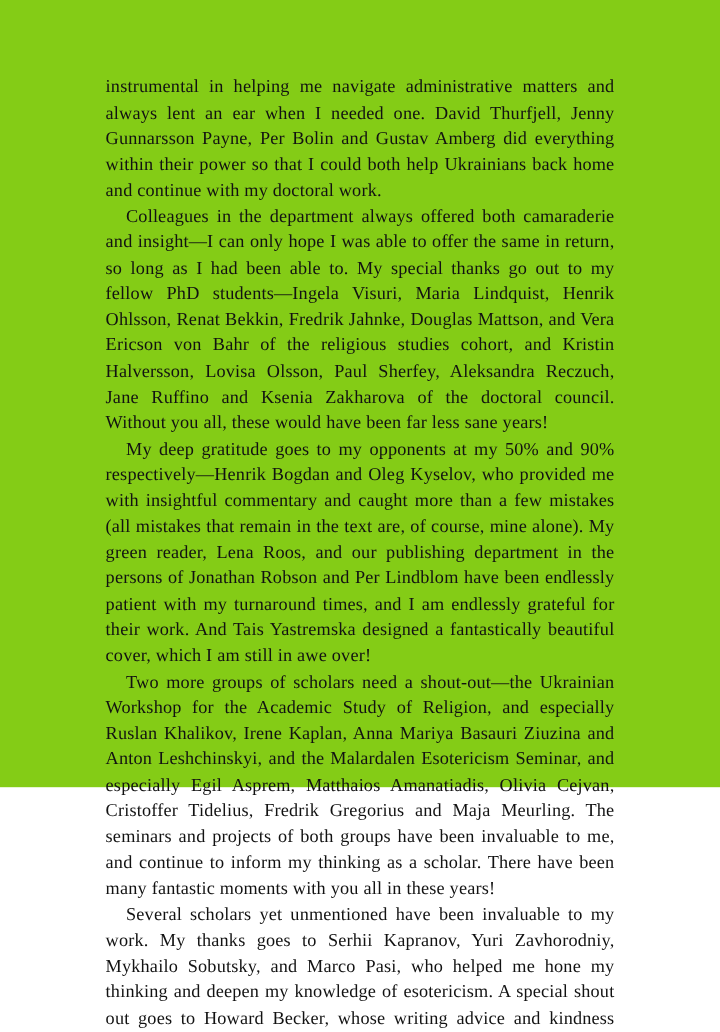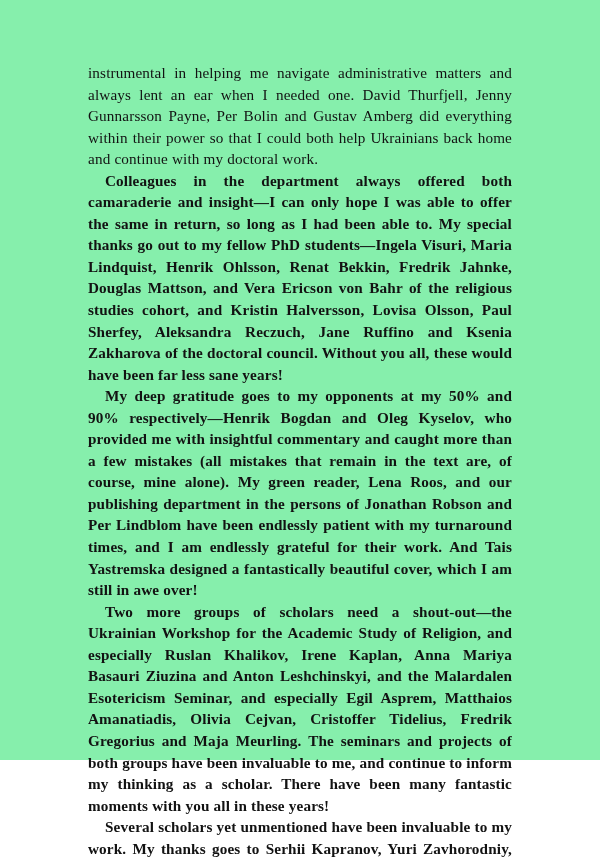--- a/index.html
+++ b/index.html
@@ -10,22 +10,22 @@
   body {
     width: 600px;
     height: 860px;
     overflow: hidden;
     font-family: "Liberation Serif", "DejaVu Serif", serif;
     color: #121212;
   }
   .page {
     position: relative;
     width: 600px;
-    height: 760px;
-    background: #86efac;
+    height: 656px;
+    background: #84cc16;
     box-sizing: border-box;
   }
   .text-block {
     position: absolute;
     left: 88px;
     top: 62px;
     width: 424px;
   }
   p.para {
     margin: 0;
@@ -33,21 +33,20 @@
     text-justify: inter-word;
     font-size: 15.2px;
     line-height: 21.55px;
     letter-spacing: 0.01em;
     word-spacing: 0.005em;
     hyphens: manual;
     -webkit-hyphens: manual;
   }
   p.para.indent {
     text-indent: 17px;
-    font-weight: bold;
   }
   p.para.first {
     text-indent: 0;
   }
   
 </style>
 </head>
 <body>
 
 <div class="page">

